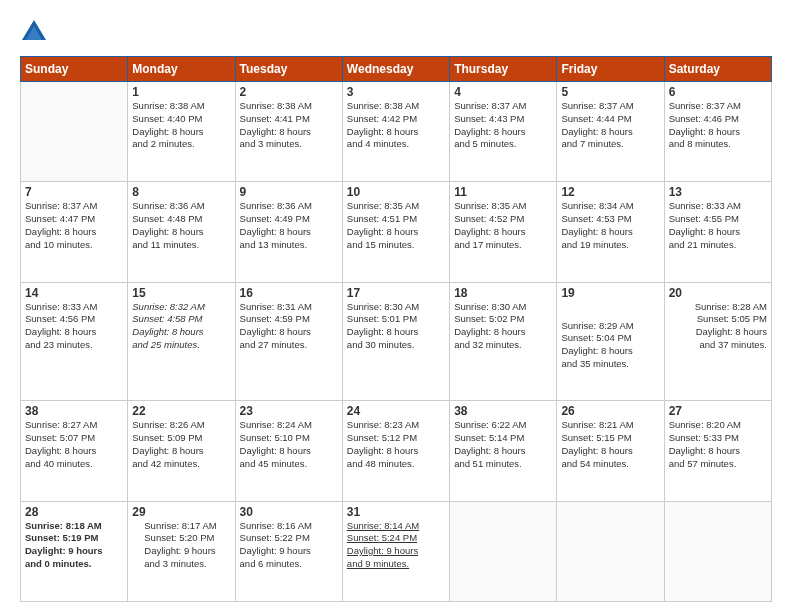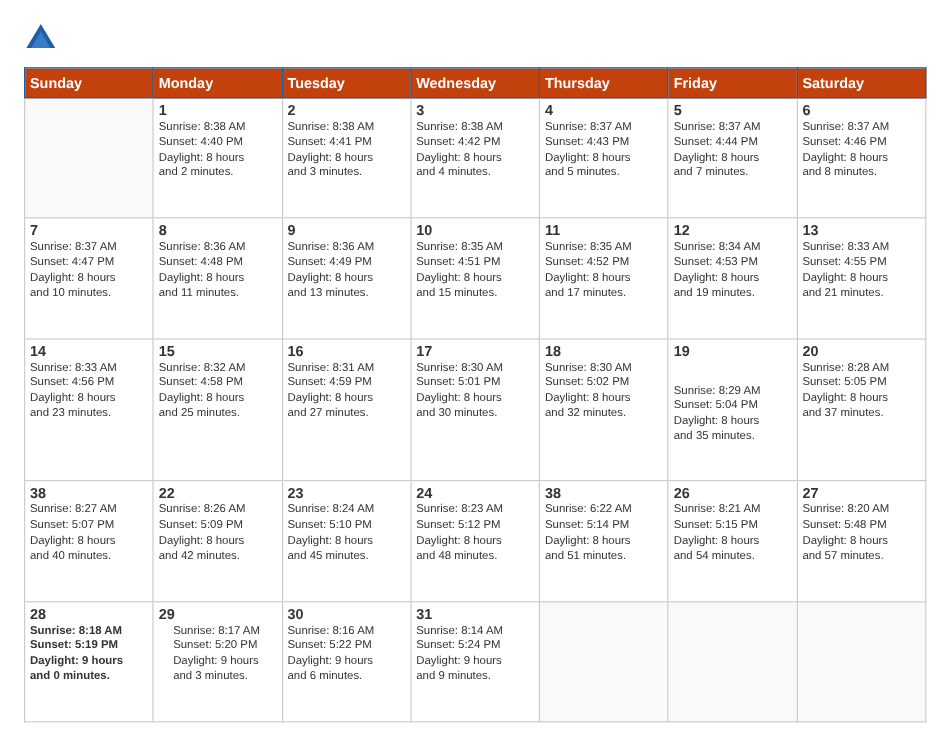--- a/index.html
+++ b/index.html
@@ -235,21 +235,21 @@
         <tr class="week-row">
           <td>
             <span class="day-num">14</span>
             <div class="day-info" style="white-space: pre-line;">Sunrise: 8:33 AM
 Sunset: 4:56 PM
 Daylight: 8 hours
 and 23 minutes.</div>
           </td>
           <td>
             <span class="day-num">15</span>
-            <div class="day-info" style="white-space: pre-line;">Sunrise: 8:32 AM
+            <div class="day-info" style="white-space: pre-line; font-style: italic;">Sunrise: 8:32 AM
 Sunset: 4:58 PM
 Daylight: 8 hours
 and 25 minutes.</div>
           </td>
           <td>
             <span class="day-num">16</span>
             <div class="day-info" style="white-space: pre-line;">Sunrise: 8:31 AM
 Sunset: 4:59 PM
 Daylight: 8 hours
 and 27 minutes.</div>
@@ -270,21 +270,21 @@
           </td>
           <td>
             <span class="day-num">19</span>
             <div class="day-info" style="white-space: pre-line; margin-top: 20px;">Sunrise: 8:29 AM
 Sunset: 5:04 PM
 Daylight: 8 hours
 and 35 minutes.</div>
           </td>
           <td>
             <span class="day-num">20</span>
-            <div class="day-info" style="white-space: pre-line;">Sunrise: 8:28 AM
+            <div class="day-info" style="white-space: pre-line; text-align: right;">Sunrise: 8:28 AM
 Sunset: 5:05 PM
 Daylight: 8 hours
 and 37 minutes.</div>
           </td>
         </tr>
         <tr class="week-row">
           <td>
             <span class="day-num">38</span>
             <div class="day-info" style="white-space: pre-line;">Sunrise: 8:27 AM
 Sunset: 5:07 PM
@@ -322,21 +322,21 @@
           <td>
             <span class="day-num">26</span>
             <div class="day-info" style="white-space: pre-line;">Sunrise: 8:21 AM
 Sunset: 5:15 PM
 Daylight: 8 hours
 and 54 minutes.</div>
           </td>
           <td>
             <span class="day-num">27</span>
             <div class="day-info" style="white-space: pre-line;">Sunrise: 8:20 AM
-Sunset: 5:48 PM
+Sunset: 5:33 PM
 Daylight: 8 hours
 and 57 minutes.</div>
           </td>
         </tr>
         <tr class="week-row">
           <td>
             <span class="day-num">28</span>
             <div class="day-info" style="white-space: pre-line; font-weight: bold;">Sunrise: 8:18 AM
 Sunset: 5:19 PM
 Daylight: 9 hours
@@ -351,21 +351,21 @@
           </td>
           <td>
             <span class="day-num">30</span>
             <div class="day-info" style="white-space: pre-line;">Sunrise: 8:16 AM
 Sunset: 5:22 PM
 Daylight: 9 hours
 and 6 minutes.</div>
           </td>
           <td>
             <span class="day-num">31</span>
-            <div class="day-info" style="white-space: pre-line;">Sunrise: 8:14 AM
+            <div class="day-info" style="white-space: pre-line; text-decoration: underline;">Sunrise: 8:14 AM
 Sunset: 5:24 PM
 Daylight: 9 hours
 and 9 minutes.</div>
           </td>
           <td class="empty-cell"></td>
           <td class="empty-cell"></td>
           <td class="empty-cell"></td>
         </tr>
       </tbody>
   </table>

